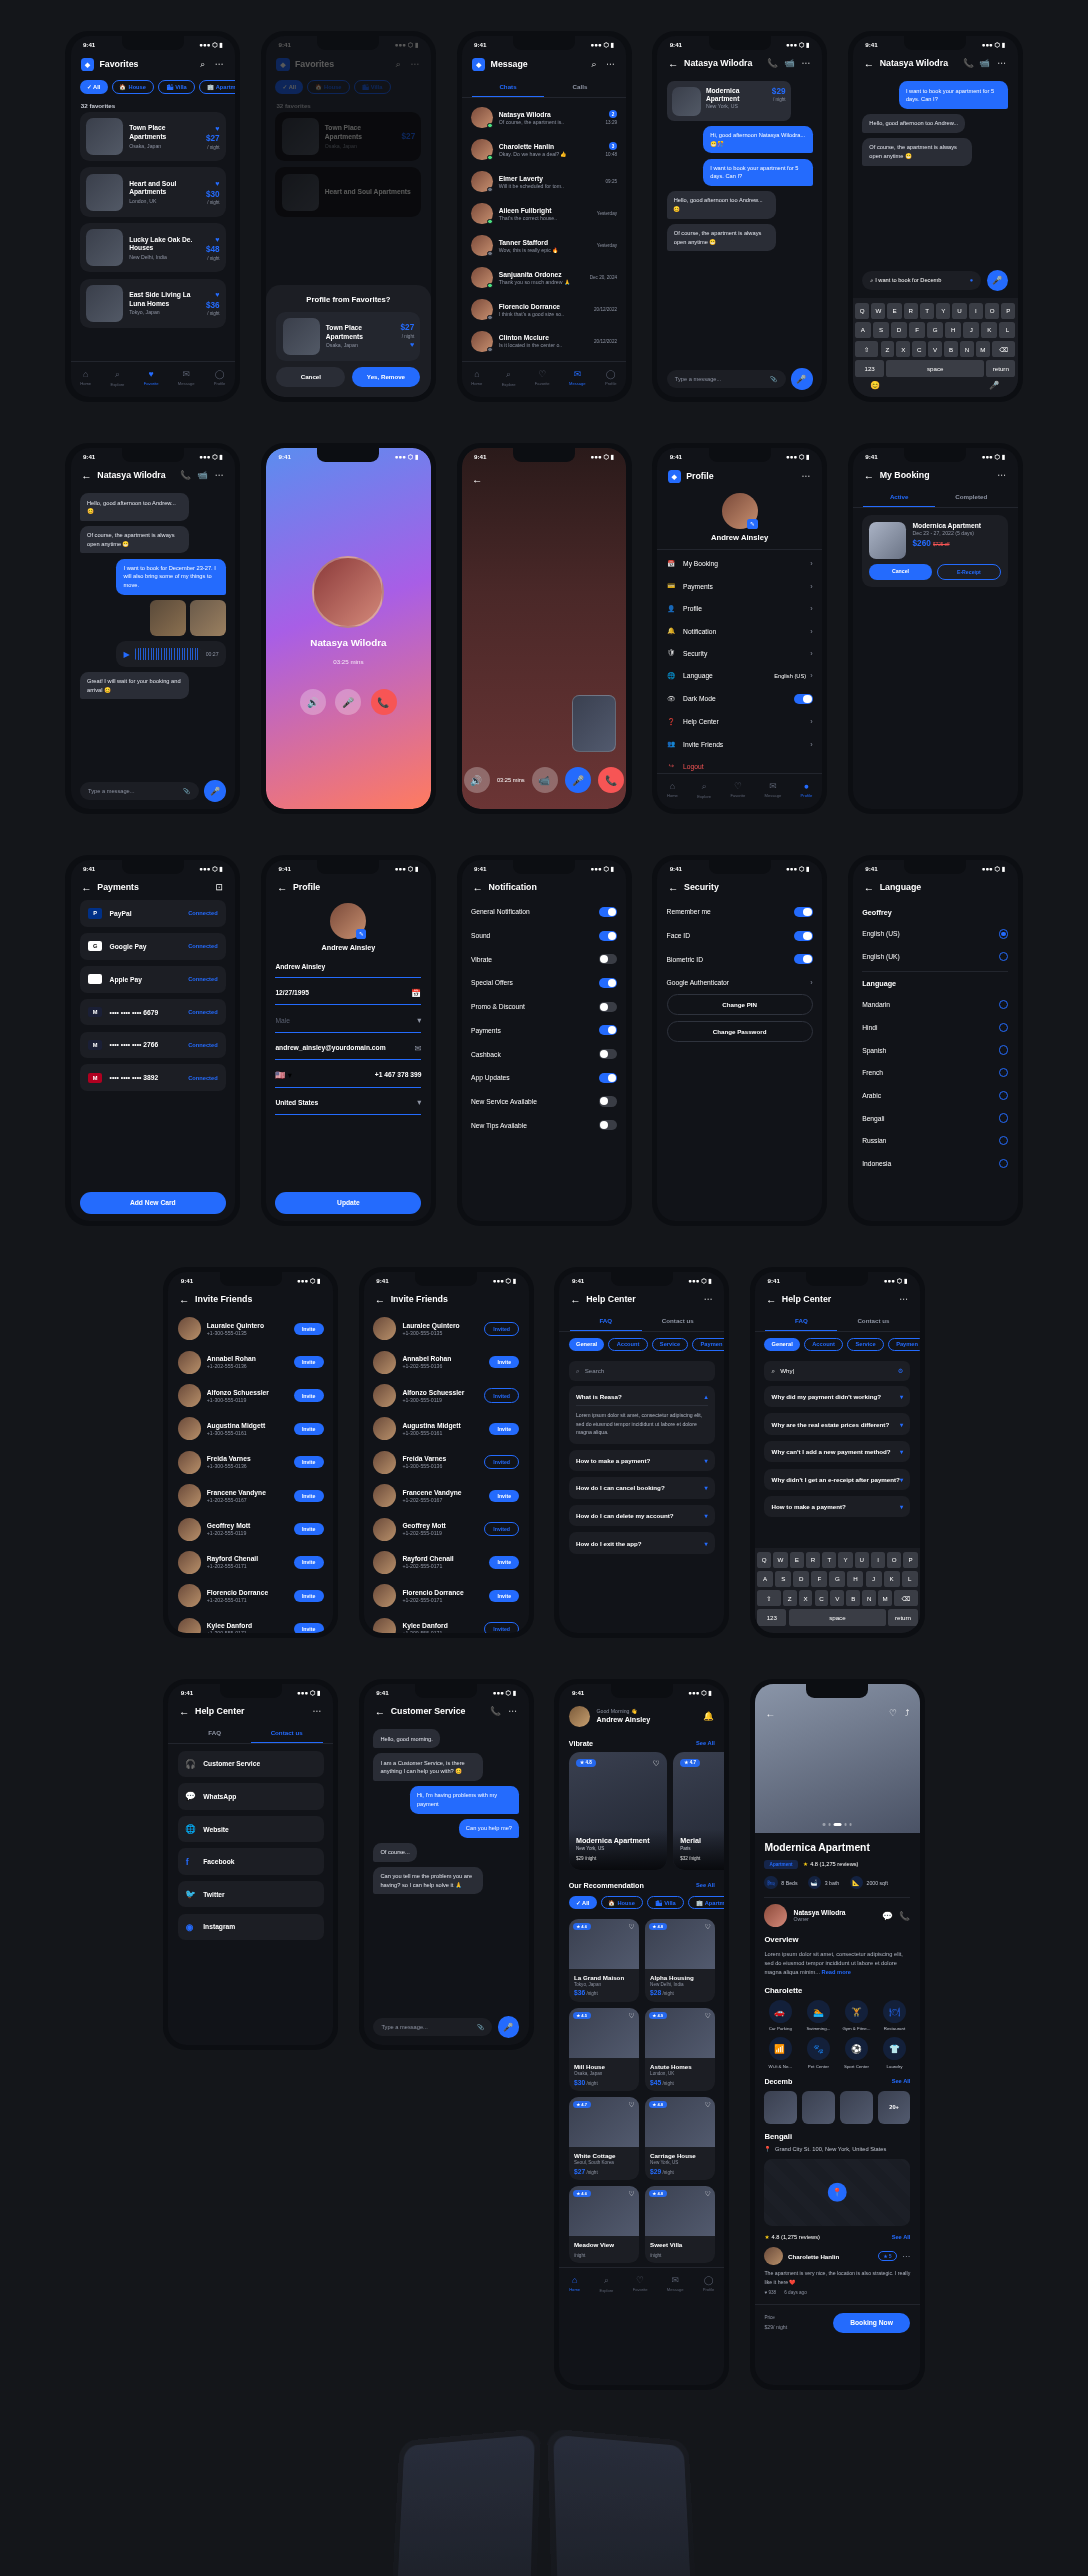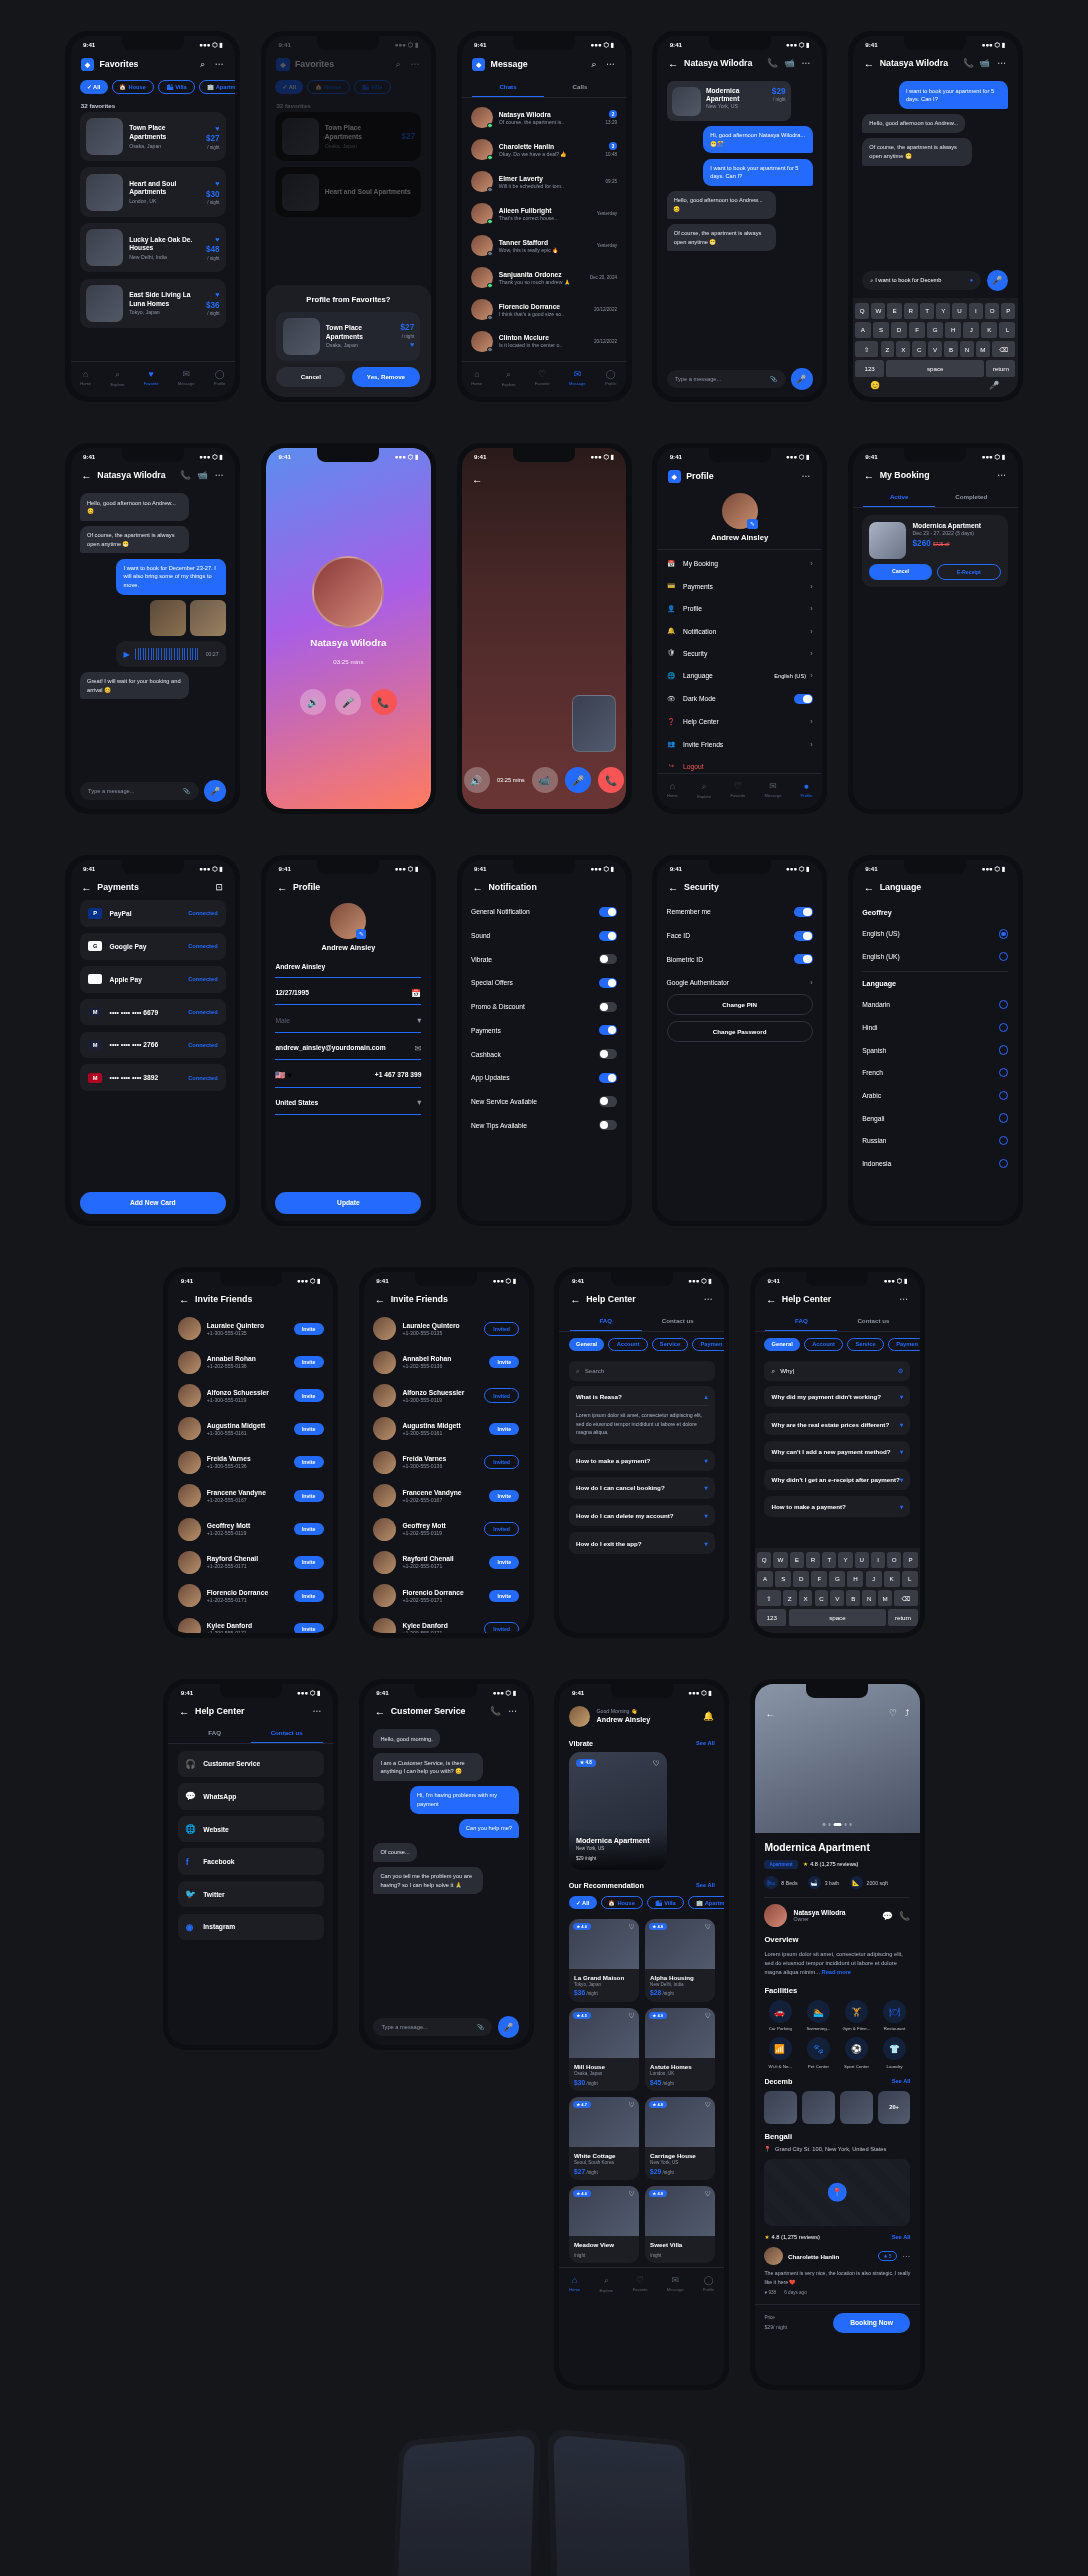--- a/index.html
+++ b/index.html
@@ -1599,20 +1599,28 @@
 <div class="hcards">
 <div class="hcard">
               <div class="hcrating">★ 4.8</div>
               <div class="hch">♡</div>
               <div class="hcbot">
                 <div class="hctitle">Modernica Apartment</div>
                 <div class="hcloc">New York, US</div>
                 <div class="hcprice"><span>$29</span><span> /night</span></div>
               </div>
             </div>
+<div class="hcard">
+              <div class="hcrating">★ 4.7</div>
+              <div class="hcbot">
+                <div class="hctitle">Merial</div>
+                <div class="hcloc">Paris</div>
+                <div class="hcprice"><span>$32</span><span> /night</span></div>
+              </div>
+            </div>
 </div>
 <div class="secthead" style="margin-top:7.2px">
             <h3>Our Recommendation</h3>
             <div class="seeall">See All</div>
           </div>
 <div class="chips">
 <div class="chip fill">✓ All</div>
 <div class="chip out">🏠 House</div>
 <div class="chip out">🏙 Villa</div>
 <div class="chip out">🏢 Apartm</div>
@@ -1776,21 +1784,21 @@
                 <div class="oname">Natasya Wilodra</div>
                 <div class="orole">Owner</div>
               </div>
               <div class="obtns">
                 <span>💬</span>
                 <span>📞</span>
               </div>
             </div>
 <div class="dh3">Overview</div>
 <div class="dtext"><span>Lorem ipsum dolor sit amet, consectetur adipiscing elit, sed do eiusmod tempor incididunt ut labore et dolore magna aliqua minim... </span><span class="readmore">Read more</span></div>
-<div class="dh3">Facilities</div>
+<div class="dh3">Charolette</div>
 <div class="facgrid" id="s23fac">
               <div class="fac">
                 <div class="facic">🚗</div>
                 <div class="faclab">Car Parking</div>
               </div>
               <div class="fac">
                 <div class="facic">🏊</div>
                 <div class="faclab">Swimming...</div>
               </div>
               <div class="fac">

